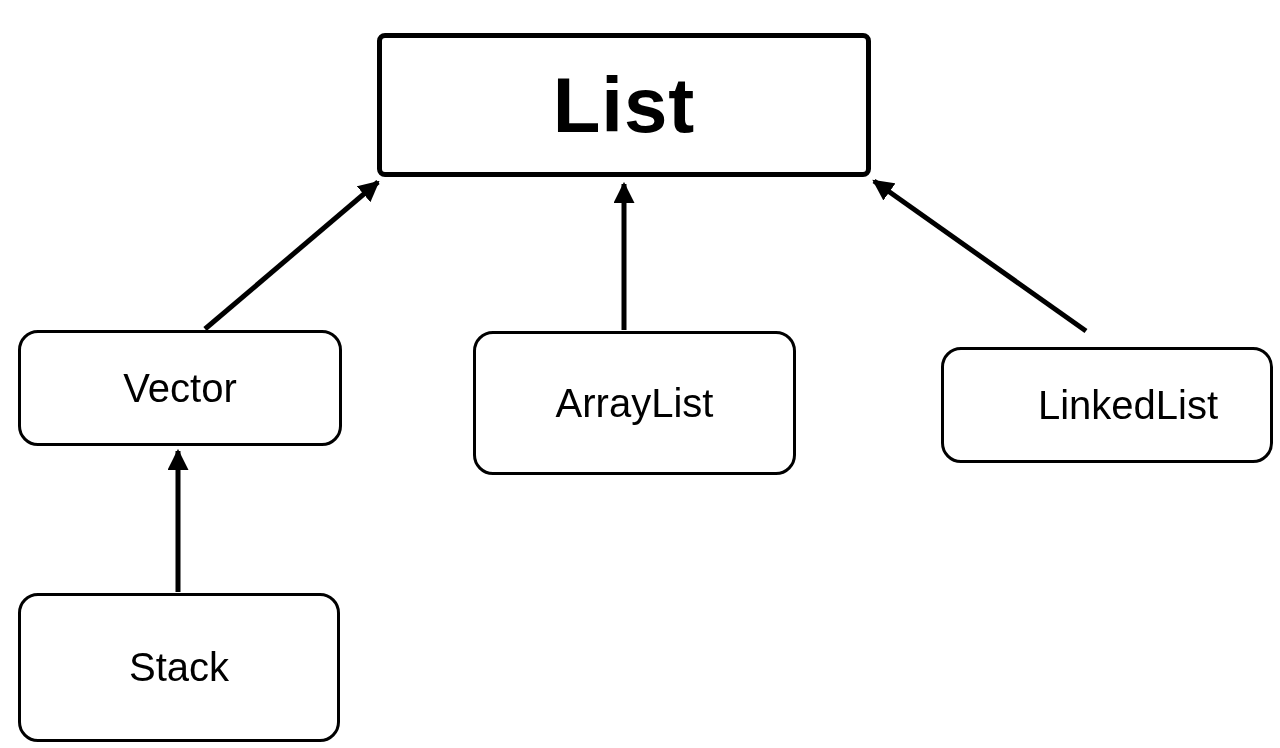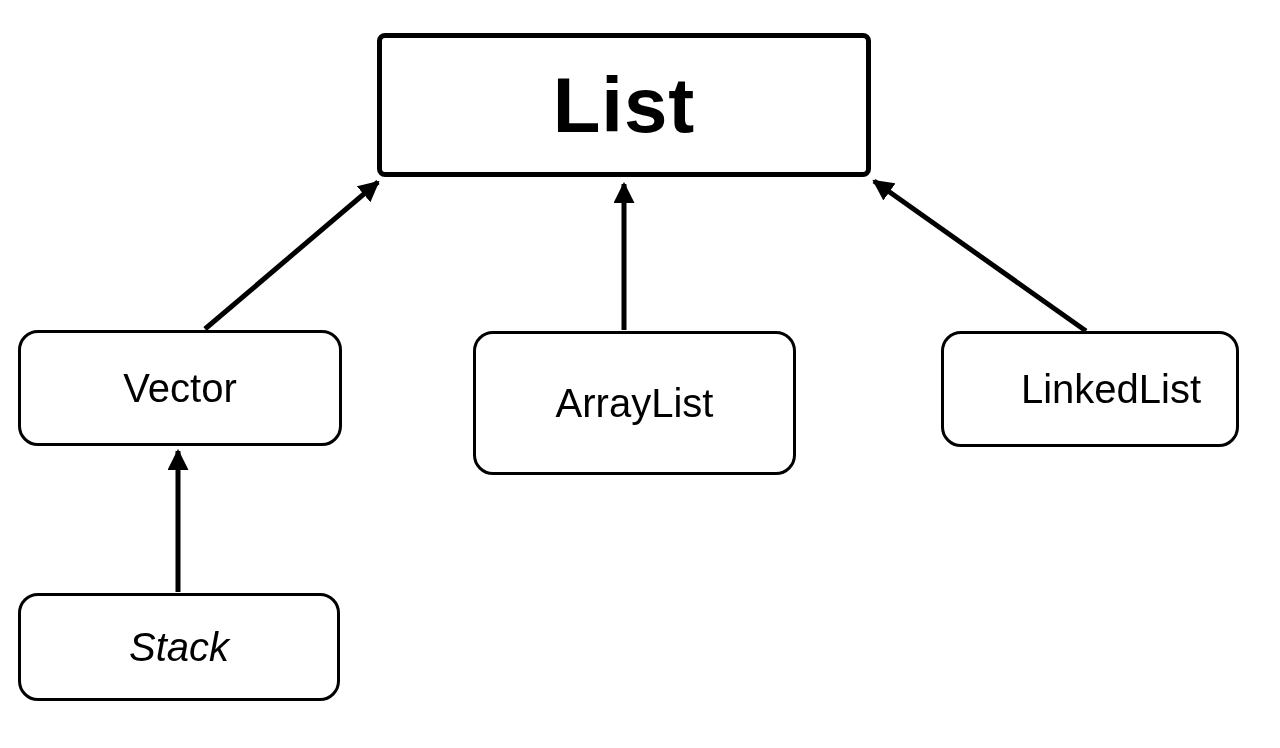--- a/index.html
+++ b/index.html
@@ -44,22 +44,22 @@
     letter-spacing: 1px;
   }
   .node-sub {
     border: 3px solid #000000;
     border-radius: 20px;
     font-size: 40px;
     font-weight: 400;
   }
   .node-vector     { left: 18px;  top: 330px; width: 324px; height: 116px; }
   .node-arraylist  { left: 473px; top: 331px; width: 323px; height: 144px; }
-  .node-linkedlist { left: 941px; top: 331px; width: 298px; height: 116px; padding-left: 42px; }
-  .node-stack      { left: 18px;  top: 593px; width: 322px; height: 108px; font-style: italic; }
+  .node-linkedlist { left: 941px; top: 347px; width: 332px; height: 116px; padding-left: 42px; }
+  .node-stack      { left: 18px;  top: 593px; width: 322px; height: 149px; }
   .edge {
     stroke: #000000;
     stroke-width: 5;
     fill: none;
   }
 </style>
 </head>
 <body>
 
 <div class="canvas">

